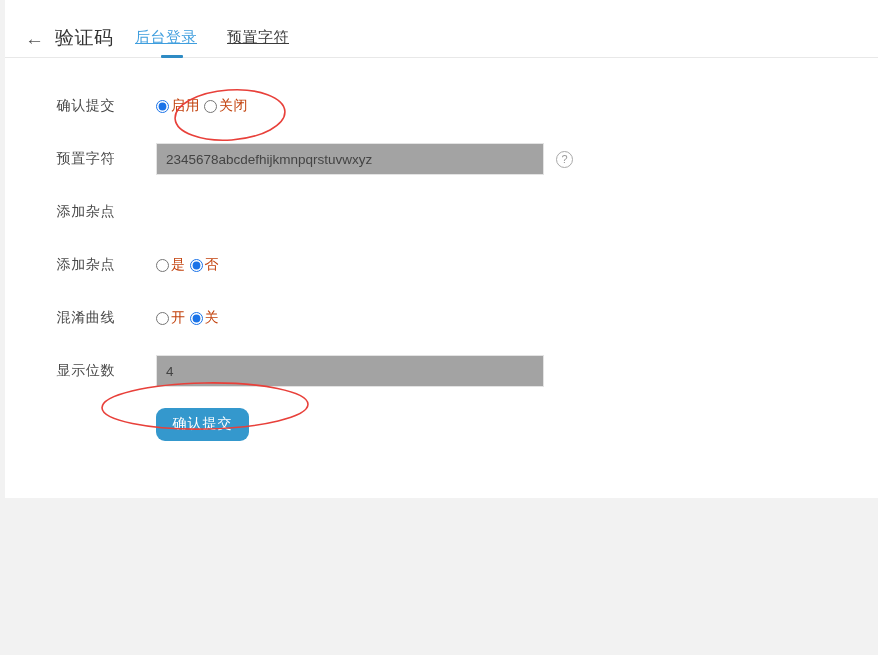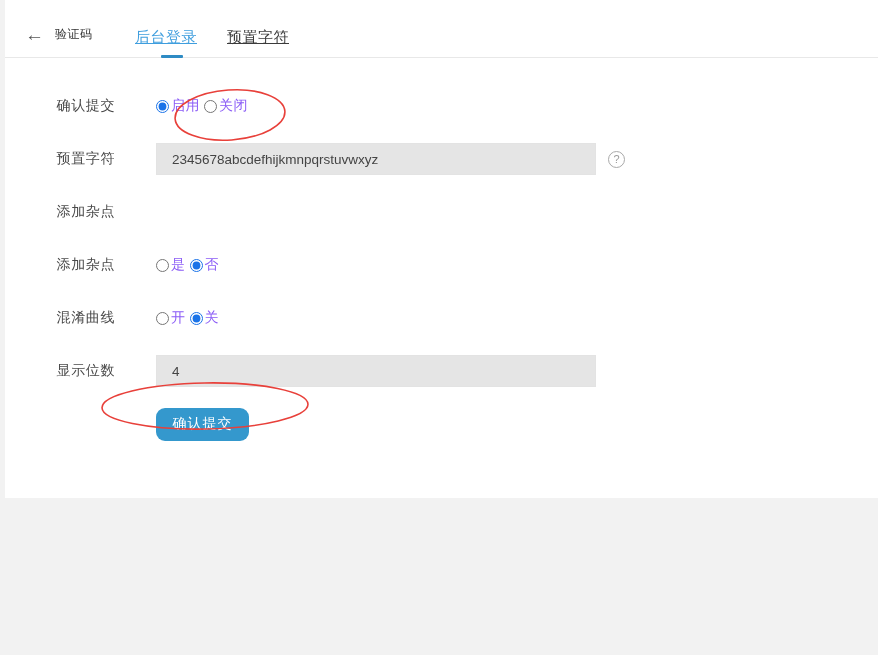--- a/index.html
+++ b/index.html
@@ -50,21 +50,21 @@
     align-items: center;
     gap: 11px;
   }
   .back-arrow {
     font-size: 19px;
     line-height: 1;
     color: #555;
     display: inline-block;
   }
   .page-title {
-    font-size: 12px;
+    font-size: 19px;
     color: #333;
     letter-spacing: 0.5px;
     text-align: right;
   }
   .tabs {
     position: absolute;
     left: 130px;
     top: 28px;
     display: flex;
     gap: 30px;
@@ -111,29 +111,29 @@
     color: #4a4a4a;
     box-sizing: border-box;
     letter-spacing: 0.6px;
   }
   .form-control {
     margin-left: 41px;
     display: flex;
     align-items: center;
   }
   .text-input {
-    width: 440px;
+    width: 388px;
     height: 32px;
     box-sizing: border-box;
     border: 1px solid #e3e3e3;
-    background: #e5e5e5;
+    background: #a3a3a3;
     font-family: "Liberation Sans", sans-serif;
     font-size: 13.5px;
     color: #444;
-    padding: 0 15px;
+    padding: 0 9px;
     outline: none;
   }
   .help-icon {
     margin-left: 12px;
     width: 15px;
     height: 15px;
     border: 1px solid #a9a9a9;
     border-radius: 50%;
     color: #9a9a9a;
     font-size: 11px;
@@ -155,21 +155,21 @@
   }
   .radio-option input[type="radio"] {
     margin: 0 2px 0 0;
     width: 13px;
     height: 13px;
     accent-color: #1a73e8;
     cursor: pointer;
   }
   .radio-label {
     font-size: 14px;
-    color: #8b5cf6;
+    color: #c2410c;
     letter-spacing: 0.5px;
     font-family: Liberation Serif, serif;
   }
 
   .submit-row {
     position: relative;
     display: flex;
     align-items: center;
     height: 32px;
     margin-top: 11px;

